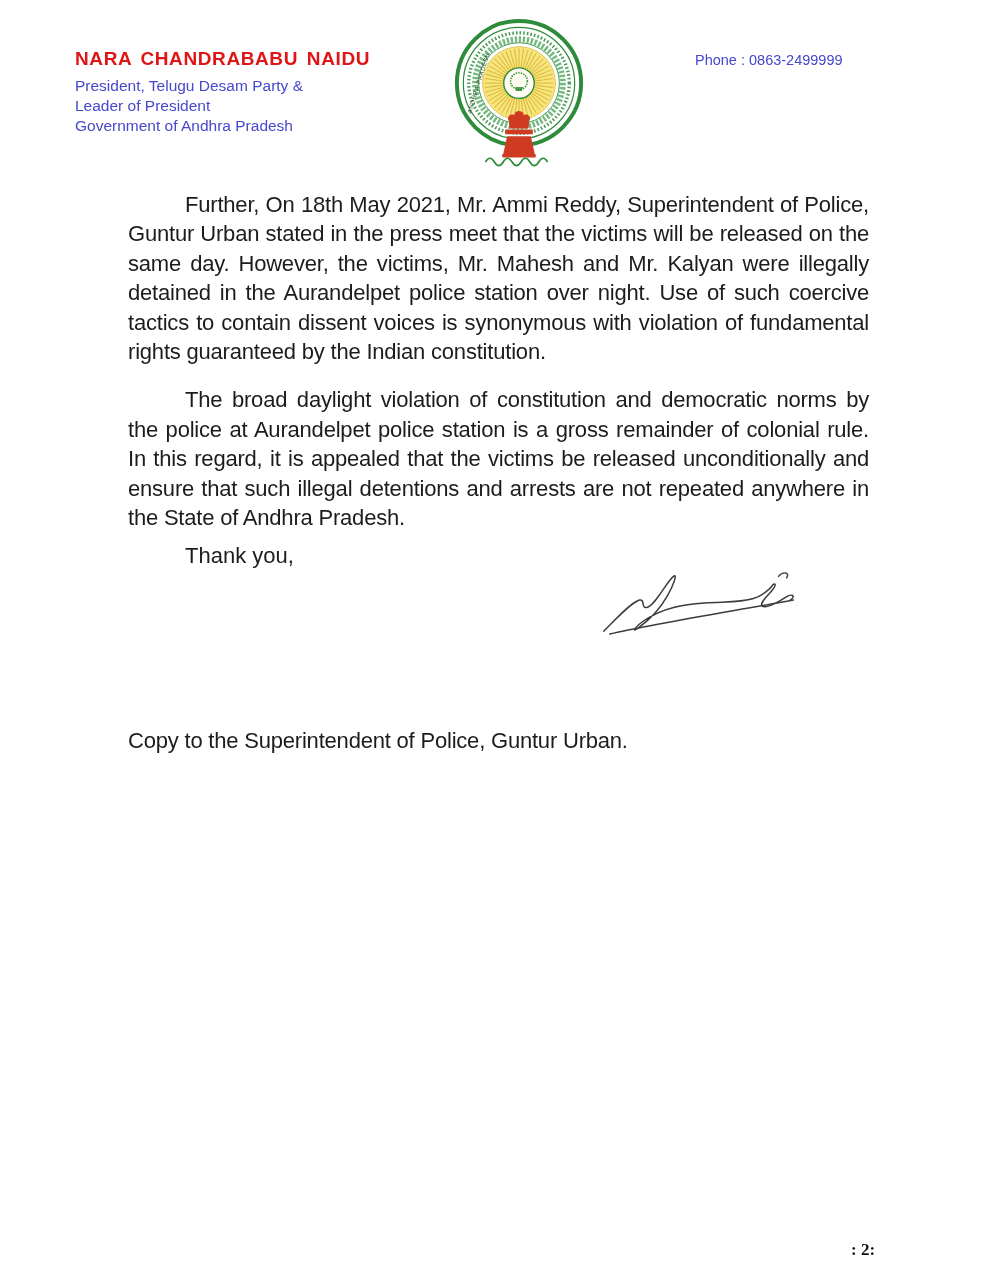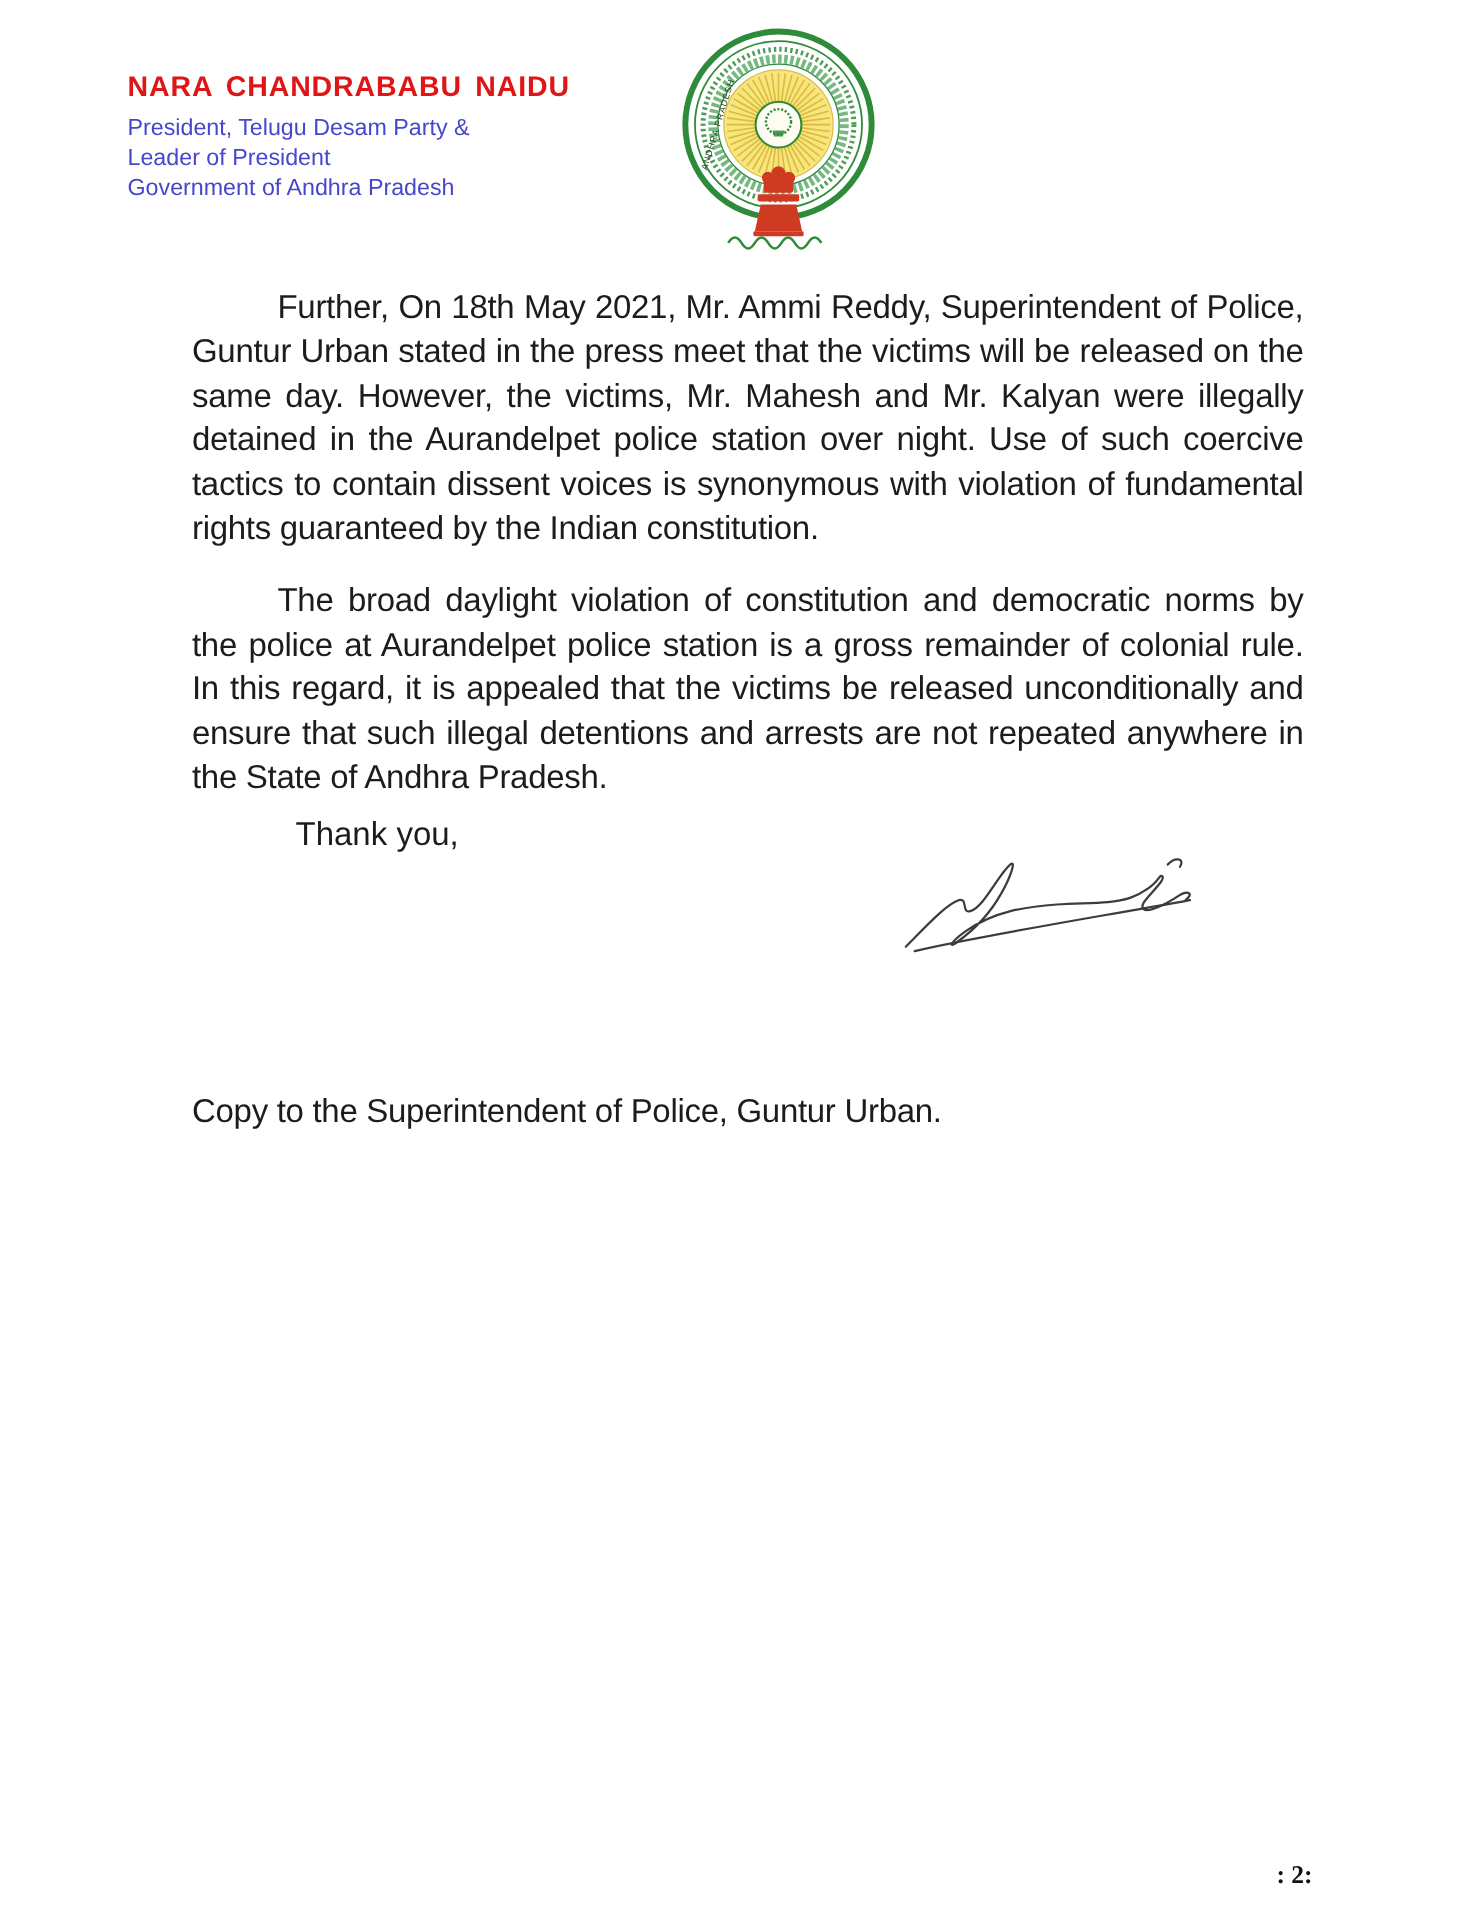--- a/index.html
+++ b/index.html
@@ -1,39 +1,39 @@
 <!DOCTYPE html>
 <html><head>
 <meta charset="utf-8">
 <style>
   html,body{margin:0;padding:0;}
   body{
     width:989px;height:1280px;background:#ffffff;position:relative;
     font-family:"Liberation Sans", sans-serif;color:#1c1c1c;overflow:hidden;
   }
   
-  .lh-left{position:absolute;left:85px;top:48px;width:330px;}
+  .lh-left{position:absolute;left:75px;top:48px;width:330px;}
   .lh-name{
     color:#e01616;font-weight:bold;font-size:19px;letter-spacing:.6px;
     word-spacing:3px;margin:0 0 6px 0;
   }
   .lh-titles{color:#4747cd;font-size:15.5px;line-height:20px;}
   .lh-emblem{position:absolute;left:450px;top:12px;width:138px;height:158px;}
   .lh-contact{
     position:absolute;left:695px;top:50px;color:#4747cd;
     font-size:14.5px;line-height:20px;width:260px;
   }
   
   .letter-body{
     position:absolute;left:128px;top:190px;width:757px;
     font-size:22px;line-height:29.4px;text-align:justify;
     letter-spacing:-0.2px;
   }
   .letter-body p{margin:0 16px 19px 0;text-indent:57px;}
-  .closing{position:absolute;left:185px;top:543px;font-size:22px;margin-left:12px;}
+  .closing{position:absolute;left:185px;top:543px;font-size:22px;}
   .sig-block{position:absolute;right:103px;top:566px;width:360px;text-align:center;}
   .sig-svg{display:block;margin:0 auto -2px auto;}
   .sig-name{font-weight:bold;font-size:22.5px;letter-spacing:-0.4px;white-space:nowrap;}
   .copy-line{position:absolute;left:128px;top:728px;font-size:22px;letter-spacing:-0.2px;}
   .page-num{
     position:absolute;left:851px;top:1240px;
     font-family:"Liberation Serif", serif;font-weight:bold;font-size:17px;color:#111;
   }
 </style>
 </head>
@@ -125,20 +125,21 @@
       <rect x="56" y="119" width="28" height="5" rx="1"></rect>
       <path d="M58,126 h24 l4,18 h-32 z"></path>
       <rect x="53" y="144" width="34" height="3.4" rx="1"></rect>
     </g>
 
     <path d="M36,152 c3,-5 6,-5 9,0 c3,5 6,5 9,0 c3,-5 6,-5 9,0 c3,5 6,5 9,0 c3,-5 6,-5 9,0 c3,5 6,5 9,0 c3,-5 6,-5 9,0" fill="none" stroke="#2e8b3a" stroke-width="1.7"></path>
   </svg>
 </div>
 
 <div class="lh-contact">
+  <div>Phone : 0863-2499999</div>
 </div>
 
 <div class="letter-body">
   <p>Further, On 18th May 2021, Mr. Ammi Reddy, Superintendent of Police, Guntur Urban stated in the press meet that the victims will be released on the same day.  However, the victims, Mr. Mahesh and Mr. Kalyan were illegally detained in the Aurandelpet police station over night.   Use of such coercive tactics to contain dissent voices is synonymous with violation of fundamental rights guaranteed by the Indian constitution.</p>
   <p>The broad daylight violation of constitution and democratic norms by the police at Aurandelpet police station is a gross remainder of colonial rule. In this regard, it is appealed that the victims be released unconditionally and ensure that such illegal detentions and arrests are not repeated anywhere in the State of Andhra Pradesh.</p>
 </div>
 
 <div class="closing">Thank you,</div>
 
 <div class="sig-block">

